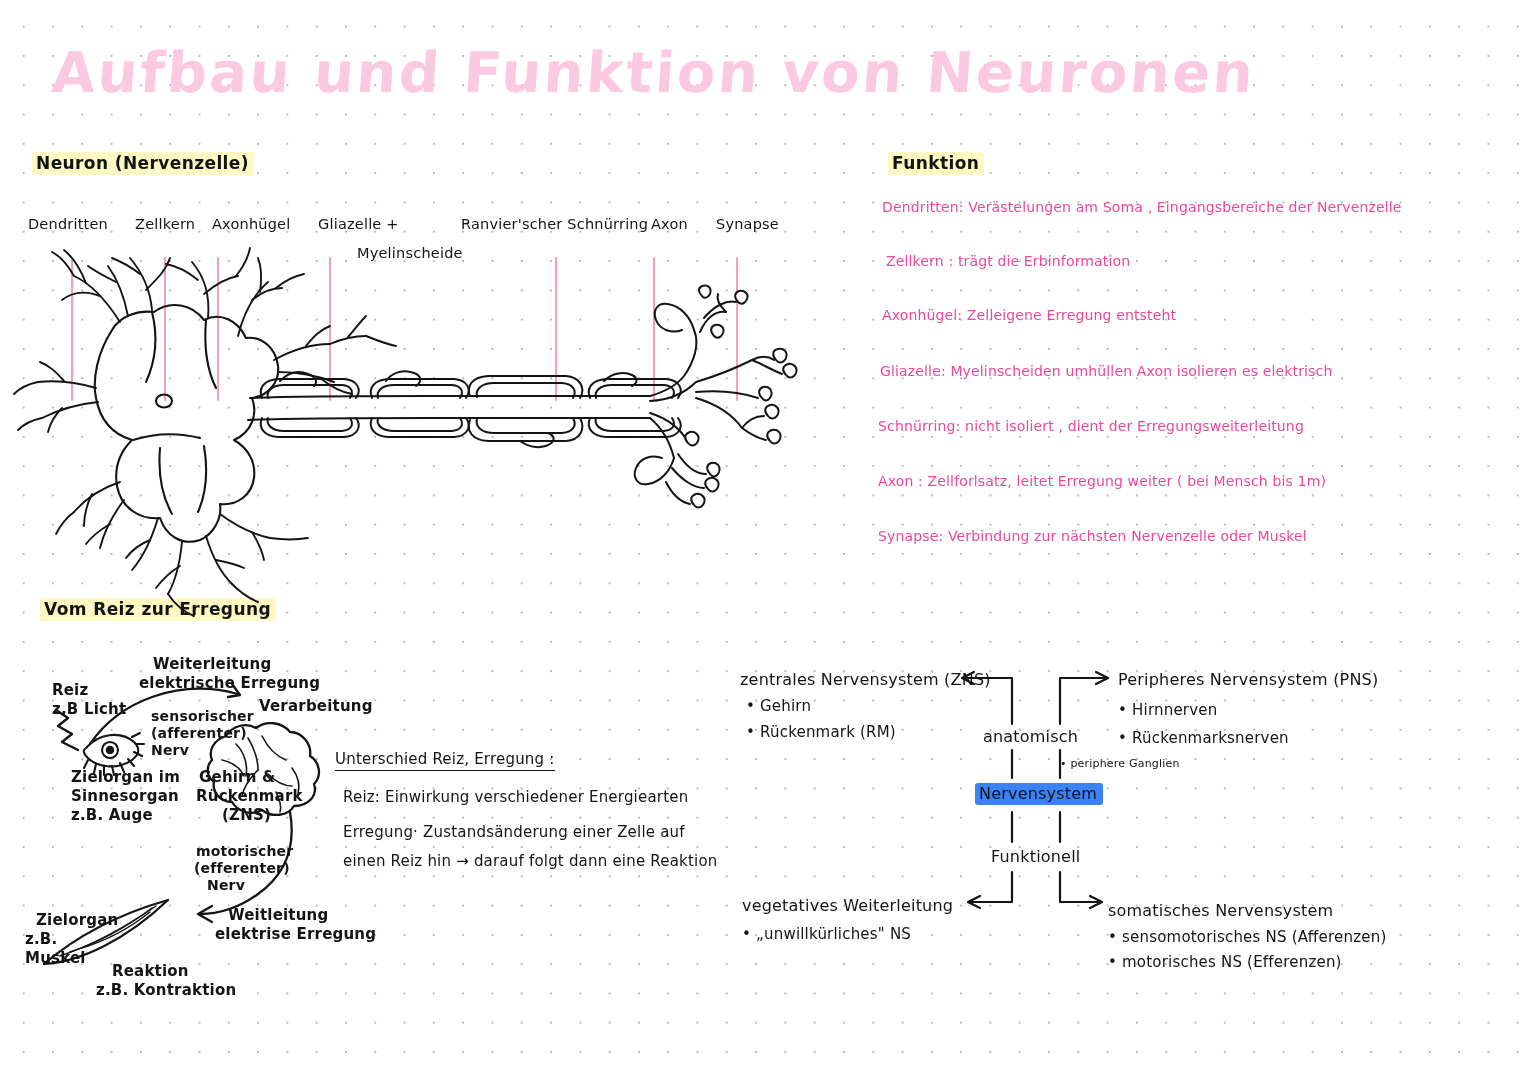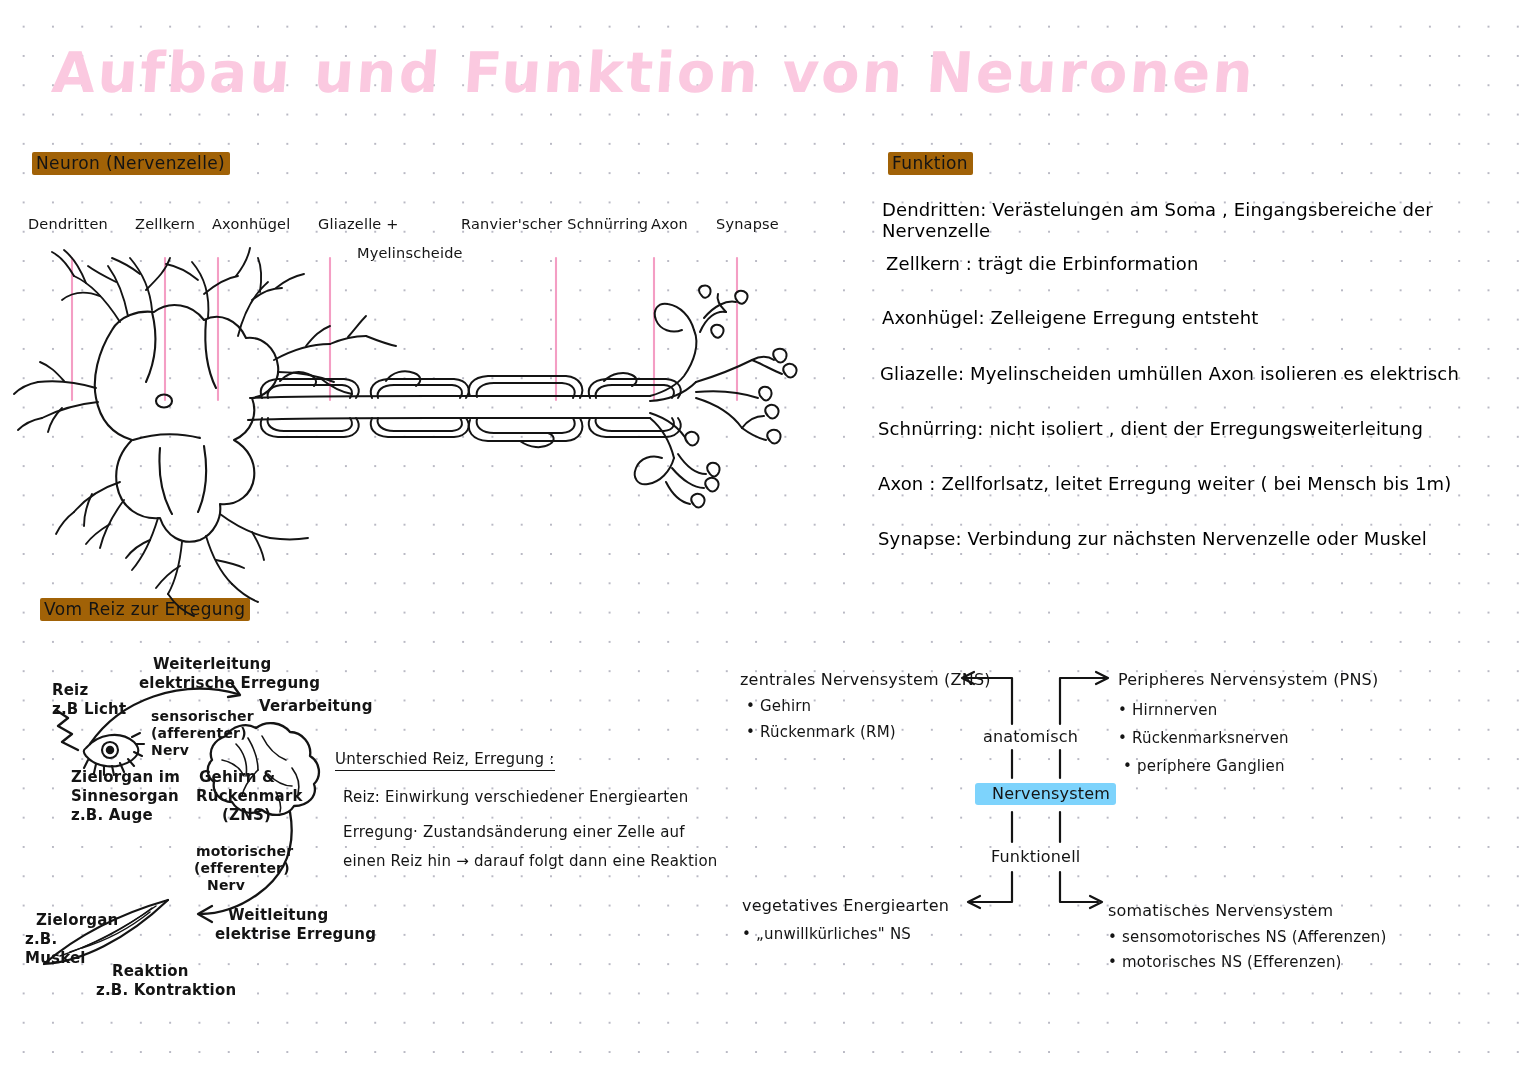--- a/index.html
+++ b/index.html
@@ -20,30 +20,30 @@
   .title{
     position:absolute;left:52px;top:40px;
     font-size:56px;letter-spacing:2.5px;
     color:#fbc9e0;
     font-weight:700;
     font-family:"DejaVu Sans", sans-serif;
     transform:skewX(-4deg);
   }
   .hl{
     position:absolute;
-    font-size:17px;color:#141414;font-weight:400;letter-spacing:.4px;
+    font-size:17px;color:#141414;font-weight:700;letter-spacing:.4px;
     padding:1px 5px 2px 4px;
-    background:#a16207;
+    background:#fef9c3;
     border-radius:2px;
   }
   .lbl{position:absolute;font-size:14.5px;color:#141414;letter-spacing:.2px;}
-  .fx{position:absolute;font-size:18px;color:#000000;letter-spacing:.15px;}
+  .fx{position:absolute;font-size:14px;color:#ec4899;letter-spacing:.15px;}
   .bold{font-weight:700;}
   .under{border-bottom:1.6px solid #141414;padding-bottom:2px;}
-  .hlpink{background:#7dd3fc;padding:1px 6px 2px 17px;border-radius:3px;}
+  .hlpink{background:#3b82f6;padding:1px 6px 2px 4px;border-radius:3px;}
 </style>
 </head>
 <body>
 
 <div id="sheet"></div>
 
 <div class="title">Aufbau und Funktion von Neuronen</div>
 
 <div class="hl" style="left:32px;top:152px;">Neuron (Nervenzelle)</div>
 <div class="hl" style="left:888px;top:152px;">Funktion</div>
@@ -126,27 +126,27 @@
 <div class="lbl" style="left:343px;top:823px;font-size:15px;">Erregung·  Zustandsänderung  einer Zelle  auf</div>
 <div class="lbl" style="left:343px;top:852px;font-size:15px;">einen Reiz hin   → darauf folgt dann eine Reaktion</div>
 
 <div class="lbl" style="left:740px;top:670px;font-size:16px;">zentrales Nervensystem (ZNS)</div>
 <div class="lbl" style="left:746px;top:697px;font-size:15px;">•&nbsp;<span>Gehirn</span></div>
 <div class="lbl" style="left:746px;top:723px;font-size:15px;">•&nbsp;<span>Rückenmark (RM)</span></div>
 
 <div class="lbl" style="left:1118px;top:670px;font-size:16px;">Peripheres  Nervensystem  (PNS)</div>
 <div class="lbl" style="left:1118px;top:701px;font-size:15px;">•&nbsp;<span>Hirnnerven</span></div>
 <div class="lbl" style="left:1118px;top:729px;font-size:15px;">•&nbsp;<span>Rückenmarksnerven</span></div>
-<div class="lbl" style="left:1123px;top:757px;font-size:15px;">•&nbsp;<span>periphere  Ganglien</span></div>
+<div class="lbl" style="left:1060px;top:757px;font-size:11px;">•&nbsp;<span>periphere  Ganglien</span></div>
 
 <div class="lbl" style="left:983px;top:727px;font-size:16px;">anatomisch</div>
 <div class="lbl hlpink" style="left:975px;top:783px;font-size:16px;">Nervensystem</div>
 <div class="lbl" style="left:991px;top:847px;font-size:16px;">Funktionell</div>
 
-<div class="lbl" style="left:742px;top:896px;font-size:16px;">vegetatives Energiearten</div>
+<div class="lbl" style="left:742px;top:896px;font-size:16px;">vegetatives Weiterleitung</div>
 <div class="lbl" style="left:742px;top:925px;font-size:15px;">•&nbsp;<span>„unwillkürliches" NS</span></div>
 
 <div class="lbl" style="left:1108px;top:901px;font-size:16px;">somatisches Nervensystem</div>
 <div class="lbl" style="left:1108px;top:928px;font-size:15px;">•&nbsp;<span>sensomotorisches NS (Afferenzen)</span></div>
 <div class="lbl" style="left:1108px;top:953px;font-size:15px;">•&nbsp;<span>motorisches NS (Efferenzen)</span></div>
 
 <svg class="draw" viewBox="0 0 1525 1080">
   <g fill="none" stroke="#141414" stroke-width="2.1" stroke-linecap="round" stroke-linejoin="round">
 
     <g stroke="#f49ec4" stroke-width="2.1">

